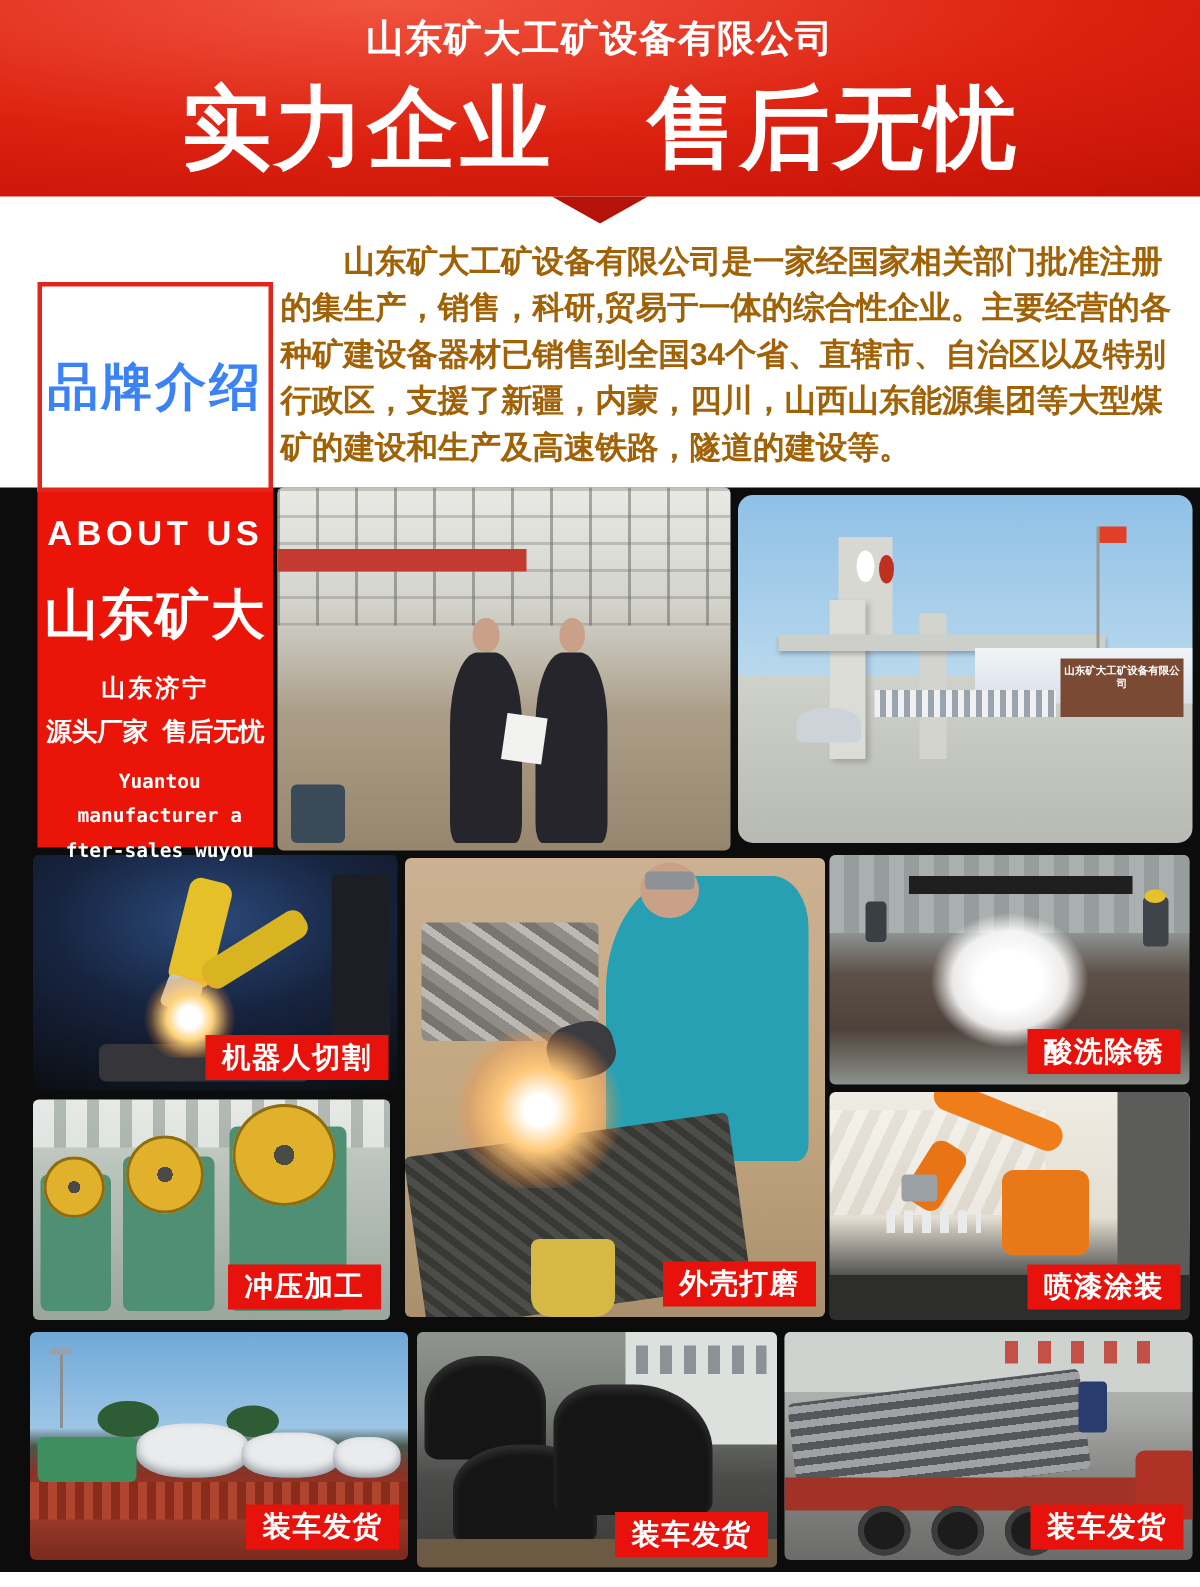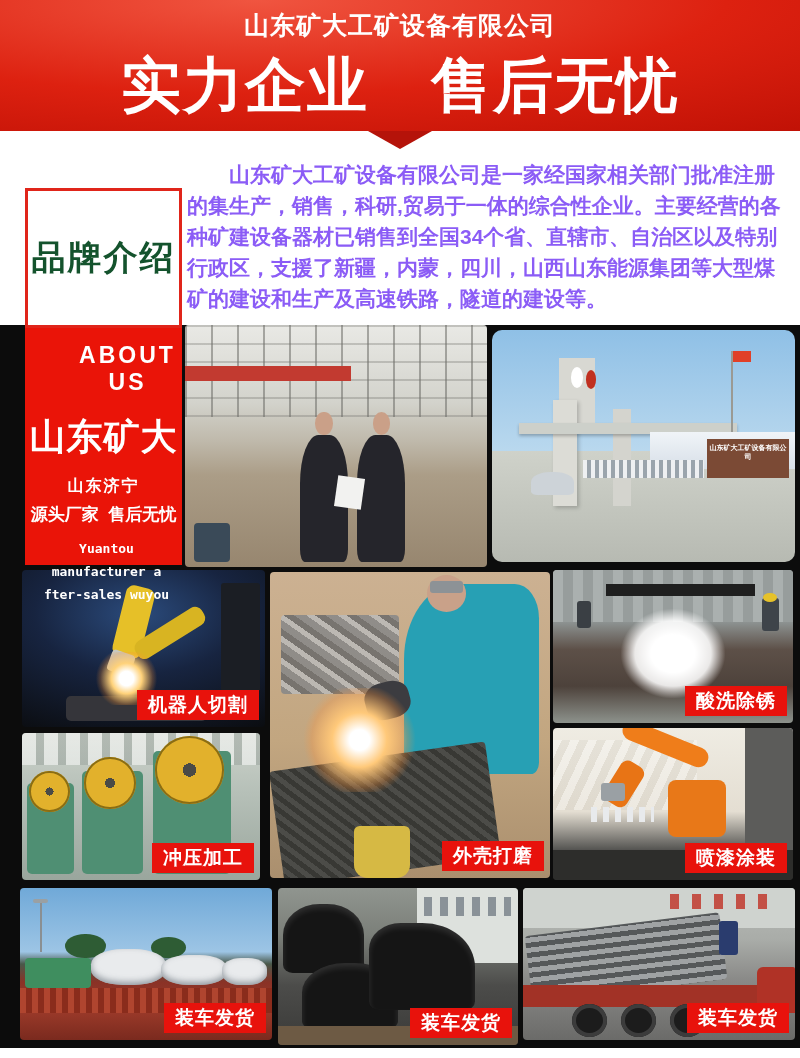--- a/index.html
+++ b/index.html
@@ -10,29 +10,29 @@
   .header{position:absolute;left:0;top:0;width:800px;height:131px;
     background:radial-gradient(140% 170% at 32% 0%, #f05540 0%, #dd2110 42%, #c21206 75%, #a50d04 100%);
     text-align:center;color:#fff;}
   .company-name{margin:0;padding-top:9px;font-size:25px;font-weight:bold;letter-spacing:1px;}
   .slogan{margin:0;margin-top:4px;font-size:60px;font-weight:800;letter-spacing:2px;white-space:pre;}
   .notch{position:absolute;left:368px;top:131px;width:0;height:0;
     border-left:32px solid transparent;border-right:32px solid transparent;border-top:18px solid #b5130a;}
 
   
   .intro{position:absolute;left:187px;top:159px;width:608px;
-    font-size:21px;font-weight:bold;line-height:31px;color:#8b5cf6;text-indent:2em;letter-spacing:0;}
+    font-size:21px;font-weight:bold;line-height:31px;color:#a16207;text-indent:2em;letter-spacing:0;}
 
   
   .badge-box{position:absolute;left:25px;top:188px;width:151px;height:134px;
     background:#fff;border:3px solid #e0251a;z-index:5;display:flex;align-items:center;justify-content:center;}
-  .badge-box span{font-size:34px;font-weight:bold;color:#14532d;letter-spacing:2px;}
+  .badge-box span{font-size:34px;font-weight:bold;color:#3b82f6;letter-spacing:2px;}
   .about-panel{position:absolute;left:25px;top:328px;width:157px;height:237px;background:#ea1408;z-index:5;
     color:#fff;text-align:center;}
-  .about-en{margin-top:14px;font-size:23px;font-weight:bold;letter-spacing:3px;margin-left:48px;}
+  .about-en{margin-top:14px;font-size:23px;font-weight:bold;letter-spacing:3px;}
   .brand-cn{margin-top:17px;font-size:36px;font-weight:bold;letter-spacing:1px;}
   .loc-cn{margin-top:14px;font-size:16px;font-weight:bold;letter-spacing:2px;}
   .tagline-cn{margin-top:6px;font-size:17px;font-weight:bold;white-space:pre;}
   .tagline-en{margin-top:11px;text-align:center;padding-left:6px;font-family:"DejaVu Sans Mono","Liberation Mono",monospace;
     font-size:13px;font-weight:bold;line-height:23px;}
 
   
   .gallery{position:absolute;left:0;top:325px;width:800px;height:723px;background:#0c0c0c;}
   .photo{position:absolute;overflow:hidden;border-radius:4px;}
   .cap{position:absolute;right:6px;bottom:7px;background:#e8120c;color:#fff;

